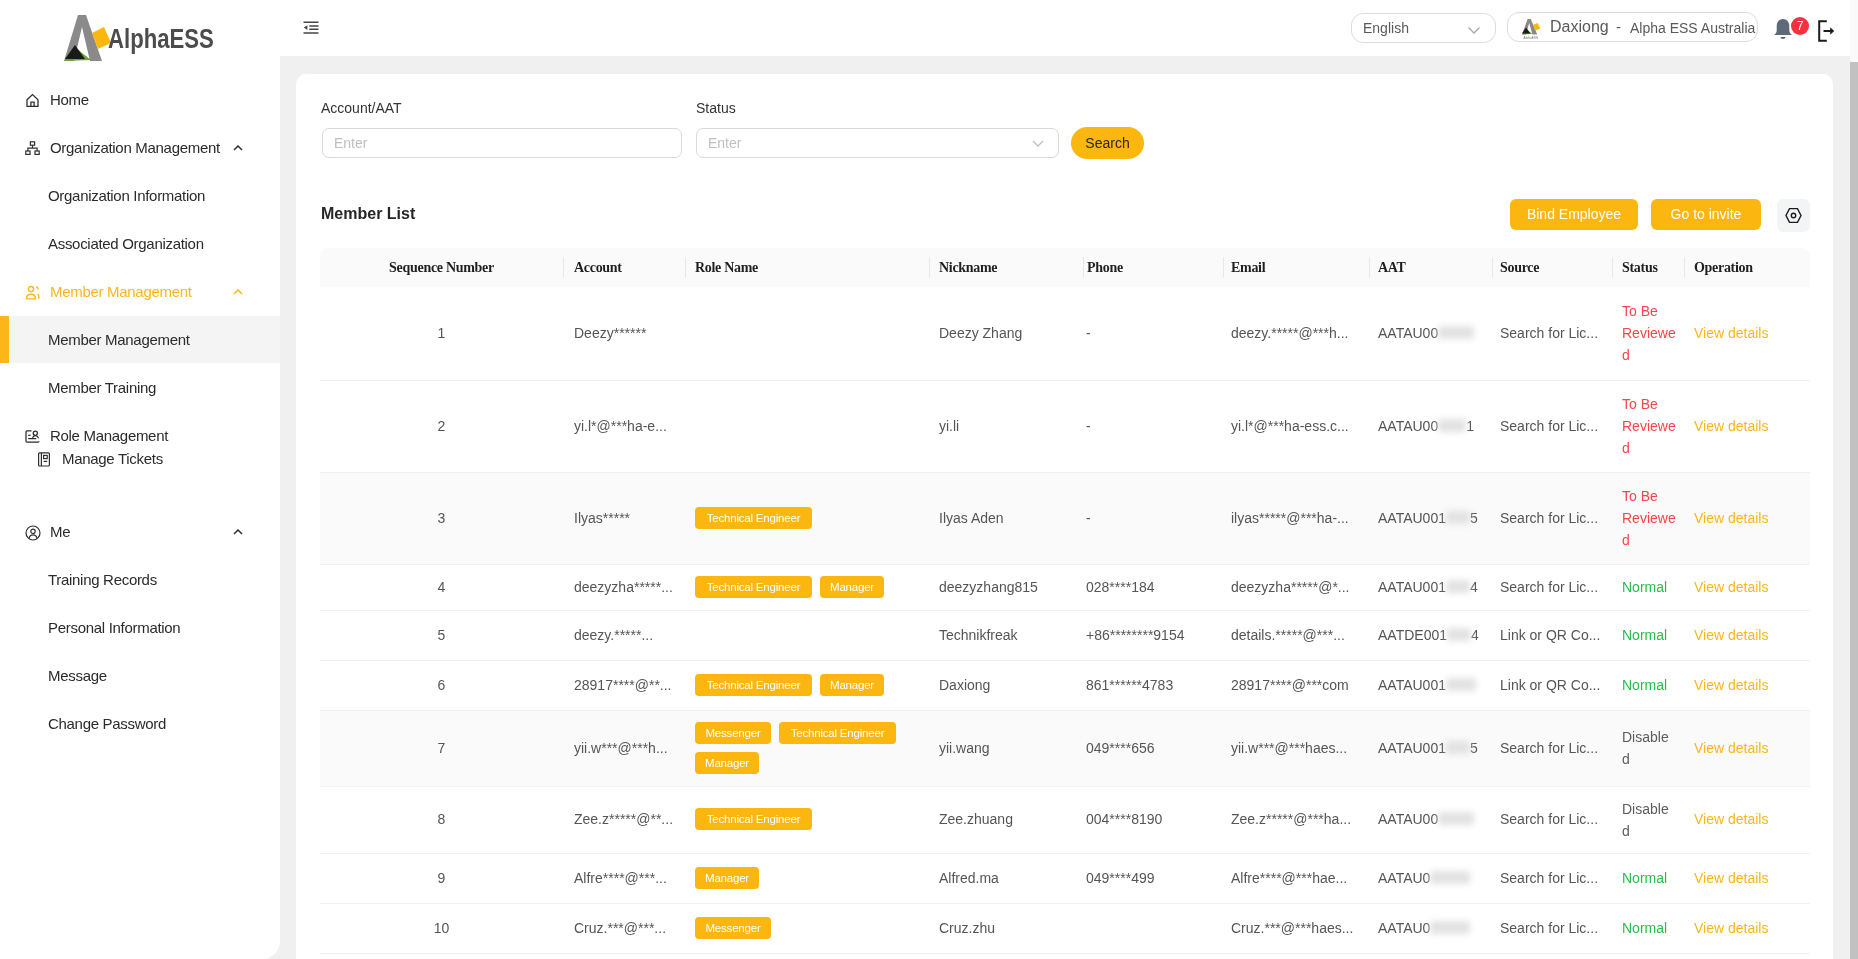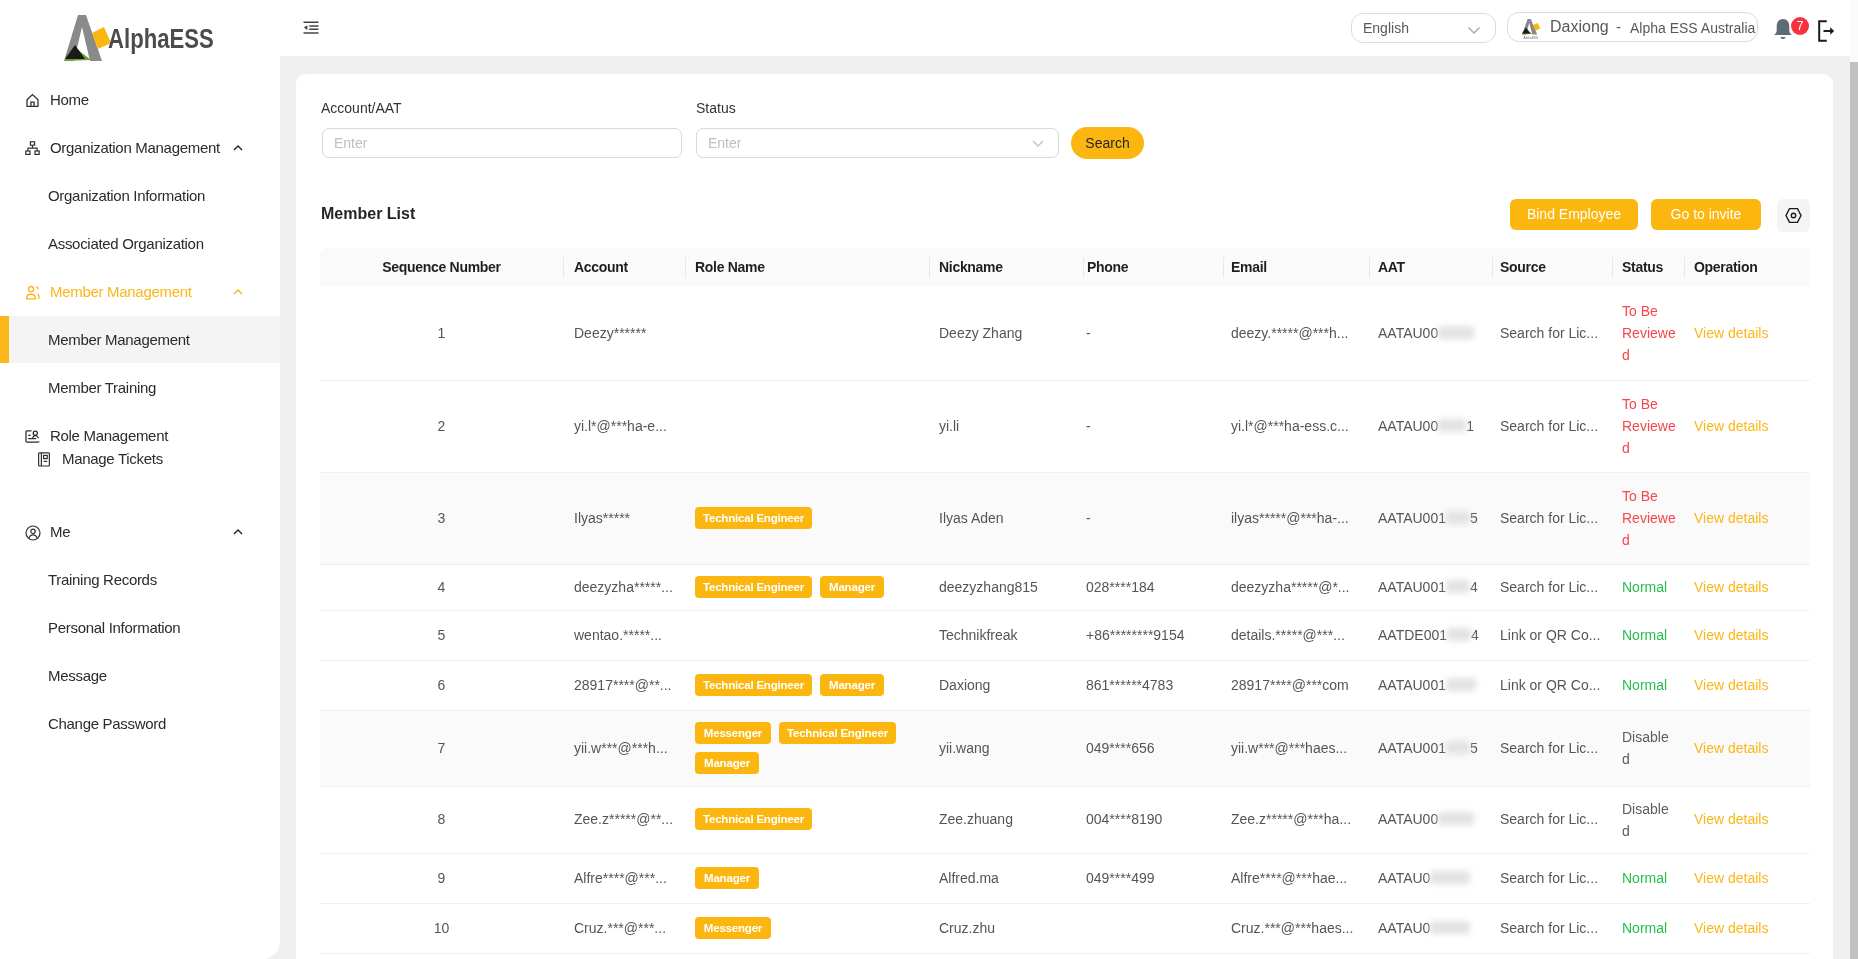--- a/index.html
+++ b/index.html
@@ -28,34 +28,34 @@
 
 #card { left:296px; top:74px; width:1537px; height:885px; background:#fff; border-radius:10px 10px 0 0; }
 .label { position:absolute; font-size:14px; color:#333; }
 .input { position:absolute; height:30px; border:1px solid #d9d9d9; border-radius:7px; background:#fff; font-size:14px; color:#bfbfbf; line-height:28px; padding-left:11px; }
 #searchbtn { position:absolute; left:1071px; top:127px; width:73px; height:32px; background:#fbb70f; border-radius:16px; text-align:center; line-height:32px; font-size:14px; color:#262626; }
 #mltitle { position:absolute; left:321px; top:205px; font-size:16px; font-weight:bold; color:#262626; }
 .ybtn { position:absolute; top:199px; height:31px; background:#fbb70f; border-radius:6px; color:#fff; font-size:14px; text-align:center; line-height:31px; }
 #gearbox { position:absolute; left:1777px; top:199px; width:33px; height:33px; background:#f3f4f6; border-radius:6px; }
 
 #thead { position:absolute; left:320px; top:248px; width:1490px; height:39px; background:#fafafa; border-radius:8px 8px 0 0; }
-.th { position:absolute; top:248px; height:39px; line-height:39px; font-size:14px; font-weight:bold; color:#1f1f1f; letter-spacing:-0.3px; }
+.th { position:absolute; top:248px; height:39px; line-height:39px; font-size:14px; font-weight:bold; color:#1f1f1f; letter-spacing:-0.3px;font-family:Liberation Serif, serif; }
 .hsep { position:absolute; top:257px; width:1px; height:21px; background:#e8e8e8; }
 .rowline { position:absolute; left:320px; width:1490px; height:1px; background:#f0f0f0; }
 .cell { position:absolute; font-size:14px; color:#555; line-height:22px; white-space:nowrap; }
 .seq { left:320px; width:243px; text-align:center; }
 .acc { left:574px; }
 .nick { left:939px; }
 .ph { left:1086px; }
 .em { left:1231px; }
 .aat { left:1378px; }
 .src { left:1500px; }
 .st { left:1622px; }
 .op { left:1694px; color:#fbb619; }
-.tag { position:absolute; height:22px; line-height:22px; background:#fbb70f; border-radius:4px; color:#fff; font-size:11.5px; font-weight:bold; letter-spacing:-0.2px; text-align:center; }
+.tag { position:absolute; height:22px; line-height:22px; background:#fbb70f; border-radius:4px; color:#fff; font-size:11.5px; font-weight:normal; letter-spacing:-0.2px; text-align:center; }
 .red { color:#f8444a; }
 .green { color:#26bf4b; }
 .gray { color:#5c5c5c; }
 .blur { display:inline-block; width:36px; height:13px; background:#e2e2e2; filter:blur(3px); border-radius:2px; vertical-align:-1px; }
 
 #sbtrack { left:1850px; top:0; width:8px; height:959px; background:#fafafa; z-index:6; }
 #sbthumb { left:1850px; top:62px; width:8px; height:897px; background:#c1c1c1; z-index:7; }
 </style>
 </head>
 <body>
@@ -299,21 +299,21 @@
   <div class="tag" style="left:820px;top:576px;width:64px;">Manager</div>
   <div class="cell nick" style="top:576px;">deezyzhang815</div>
   <div class="cell ph" style="top:576px;">028****184</div>
   <div class="cell em" style="top:576px;">deezyzha*****@*...</div>
   <div class="cell aat" style="top:576px;">AATAU001<span class="blur" style="width:24px;"></span>4</div>
   <div class="cell src" style="top:576px;">Search for Lic...</div>
   <div class="cell st green" style="top:576px;">Normal</div>
   <div class="cell op" style="top:576px;">View details</div>
 
   <div class="cell seq" style="top:624px;">5</div>
-  <div class="cell acc" style="top:624px;">wentao.*****...</div>
+  <div class="cell acc" style="top:624px;">deezy.*****...</div>
   <div class="cell nick" style="top:624px;">Technikfreak</div>
   <div class="cell ph" style="top:624px;">+86********9154</div>
   <div class="cell em" style="top:624px;">details.*****@***...</div>
   <div class="cell aat" style="top:624px;">AATDE001<span class="blur" style="width:24px;"></span>4</div>
   <div class="cell src" style="top:624px;">Link or QR Co...</div>
   <div class="cell st green" style="top:624px;">Normal</div>
   <div class="cell op" style="top:624px;">View details</div>
 
   <div class="cell seq" style="top:674px;">6</div>
   <div class="cell acc" style="top:674px;">28917****@**...</div>

